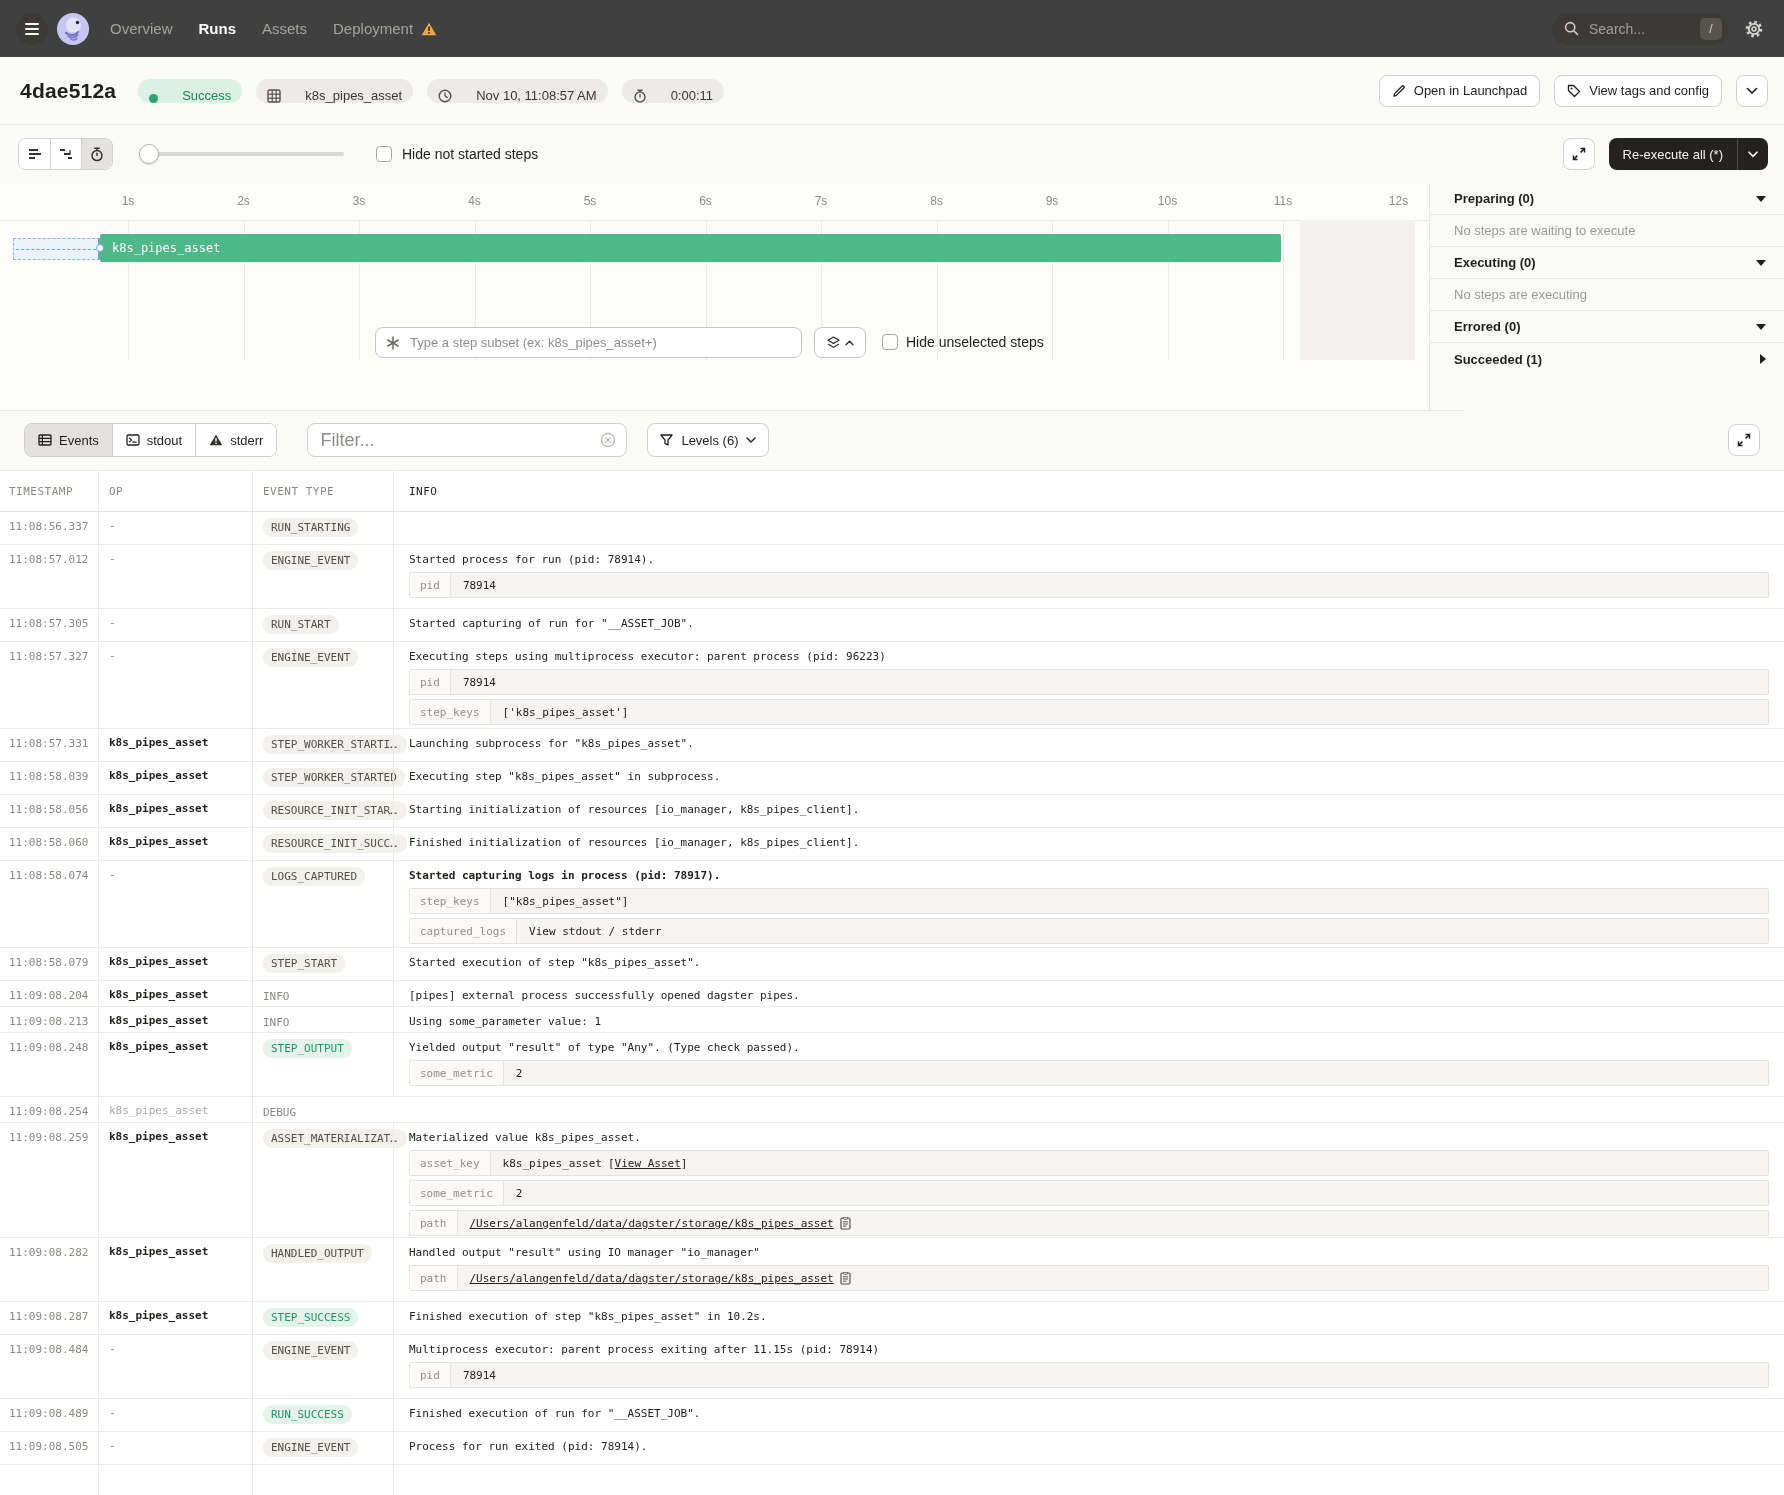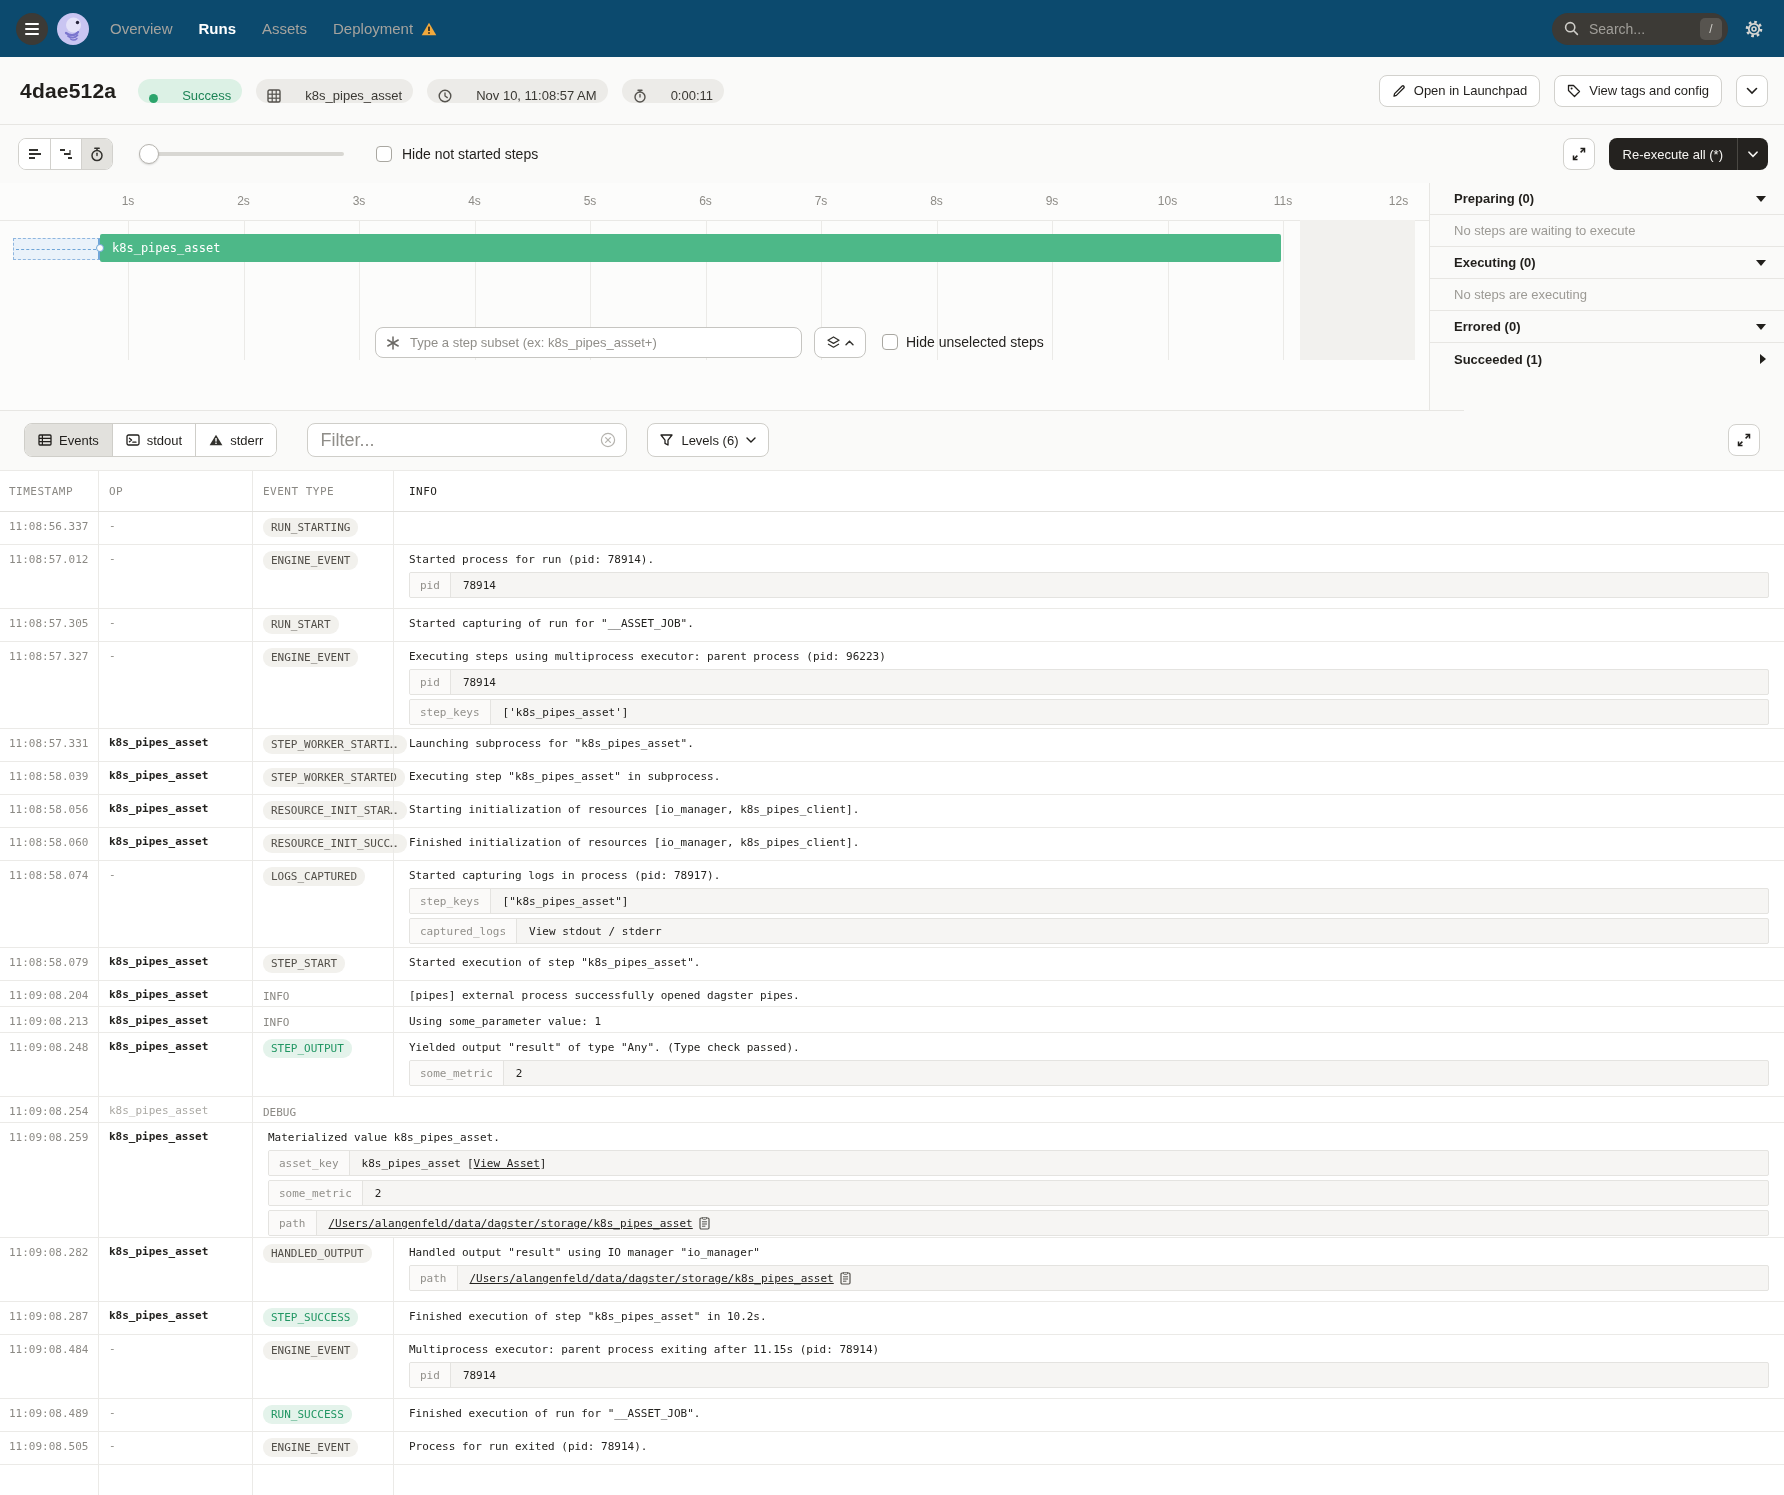--- a/index.html
+++ b/index.html
@@ -2,21 +2,21 @@
 <html><head>
 <meta charset="utf-8">
 <style>
   html,body{margin:0;padding:0}
   body{width:1784px;height:1495px;position:relative;overflow:hidden;background:#FAFAF9;color:#211F1C;
        font-family:"Liberation Sans",sans-serif;-webkit-font-smoothing:antialiased}
   .mono{font-family:"DejaVu Sans Mono",monospace}
   svg{display:block}
 
   
-  #topnav{position:absolute;left:0;top:0;width:1784px;height:57px;background:#0c4a6e;display:flex;align-items:center;padding:0 16px;box-sizing:border-box}
+  #topnav{position:absolute;left:0;top:0;width:1784px;height:57px;background:#404040;display:flex;align-items:center;padding:0 16px;box-sizing:border-box}
   .hamburger{width:32px;height:32px;border-radius:50%;background:#3C3A36;border:none;display:flex;flex-direction:column;align-items:center;justify-content:center;gap:3px;cursor:pointer;flex:none}
   .hamburger span{width:14px;height:2px;background:#fff;border-radius:1px}
   .logo{width:34px;height:34px;margin-left:8px;flex:none}
   .navlinks{display:flex;gap:26px;margin-left:20px;align-items:center}
   .navlink{font-size:15px;color:#A5A39E;text-decoration:none;display:flex;align-items:center;gap:8px}
   .navlink.active{color:#FFFFFF;font-weight:700}
   .search{margin-left:auto;width:176px;height:32px;background:#3C3A36;border-radius:16px;display:flex;align-items:center;gap:8px;padding:0 6px 0 12px;box-sizing:border-box}
   .search input{background:transparent;border:none;outline:none;color:#E8E6E2;font-size:14px;flex:1;min-width:0;font-family:inherit}
   .search input::placeholder{color:#A19F9A}
   .kbd{width:22px;height:22px;background:#57544F;border-radius:5px;color:#CFCDC8;font-size:12px;display:flex;align-items:center;justify-content:center;flex:none}
@@ -495,21 +495,21 @@
           <div class="c3"><span class="tag" title="RESOURCE_INIT_SUCCESS">RESOURCE_INIT_SUCCESS</span></div>
           <div class="c4 mono">
             <div style="white-space: nowrap; overflow: hidden; text-overflow: ellipsis;">Finished initialization of resources [io_manager, k8s_pipes_client].</div>
           </div>
         </div>
         <div class="trow h87">
           <div class="c1 mono">11:08:58.074</div>
           <div class="c2 mono nullop">-</div>
           <div class="c3"><span class="tag" title="LOGS_CAPTURED">LOGS_CAPTURED</span></div>
           <div class="c4 mono">
-            <div style="white-space: nowrap; overflow: hidden; text-overflow: ellipsis;">Started capturing logs in process (pid: 78917).</div>
+            <div style="white-space: nowrap; overflow: hidden; text-overflow: ellipsis; font-weight: bold;">Started capturing logs in process (pid: 78917).</div>
             <div class="meta">
               <span class="k">step_keys</span>
               <span class="v">
                 <span>["k8s_pipes_asset"]</span>
               </span>
             </div>
             <div class="meta">
               <span class="k">captured_logs</span>
               <span class="v">
                 <span>View stdout / stderr</span>
@@ -556,20 +556,21 @@
           </div>
         </div>
         <div class="trow h26 dim">
           <div class="c1 mono">11:09:08.254</div>
           <div class="c2 mono">k8s_pipes_asset</div>
           <div class="c3"><span class="tag plain" title="DEBUG">DEBUG</span></div>
         </div>
         <div class="trow h115">
           <div class="c1 mono">11:09:08.259</div>
           <div class="c2 mono">k8s_pipes_asset</div>
+          <div class="c3"><span class="tag" title="ASSET_MATERIALIZATION">ASSET_MATERIALIZATION</span></div>
           <div class="c4 mono">
             <div style="white-space: nowrap; overflow: hidden; text-overflow: ellipsis;">Materialized value k8s_pipes_asset.</div>
             <div class="meta">
               <span class="k">asset_key</span>
               <span class="v">
                 <span>k8s_pipes_asset</span>
                 <span>[<a class="lnk">View Asset</a>]</span>
               </span>
             </div>
             <div class="meta">

